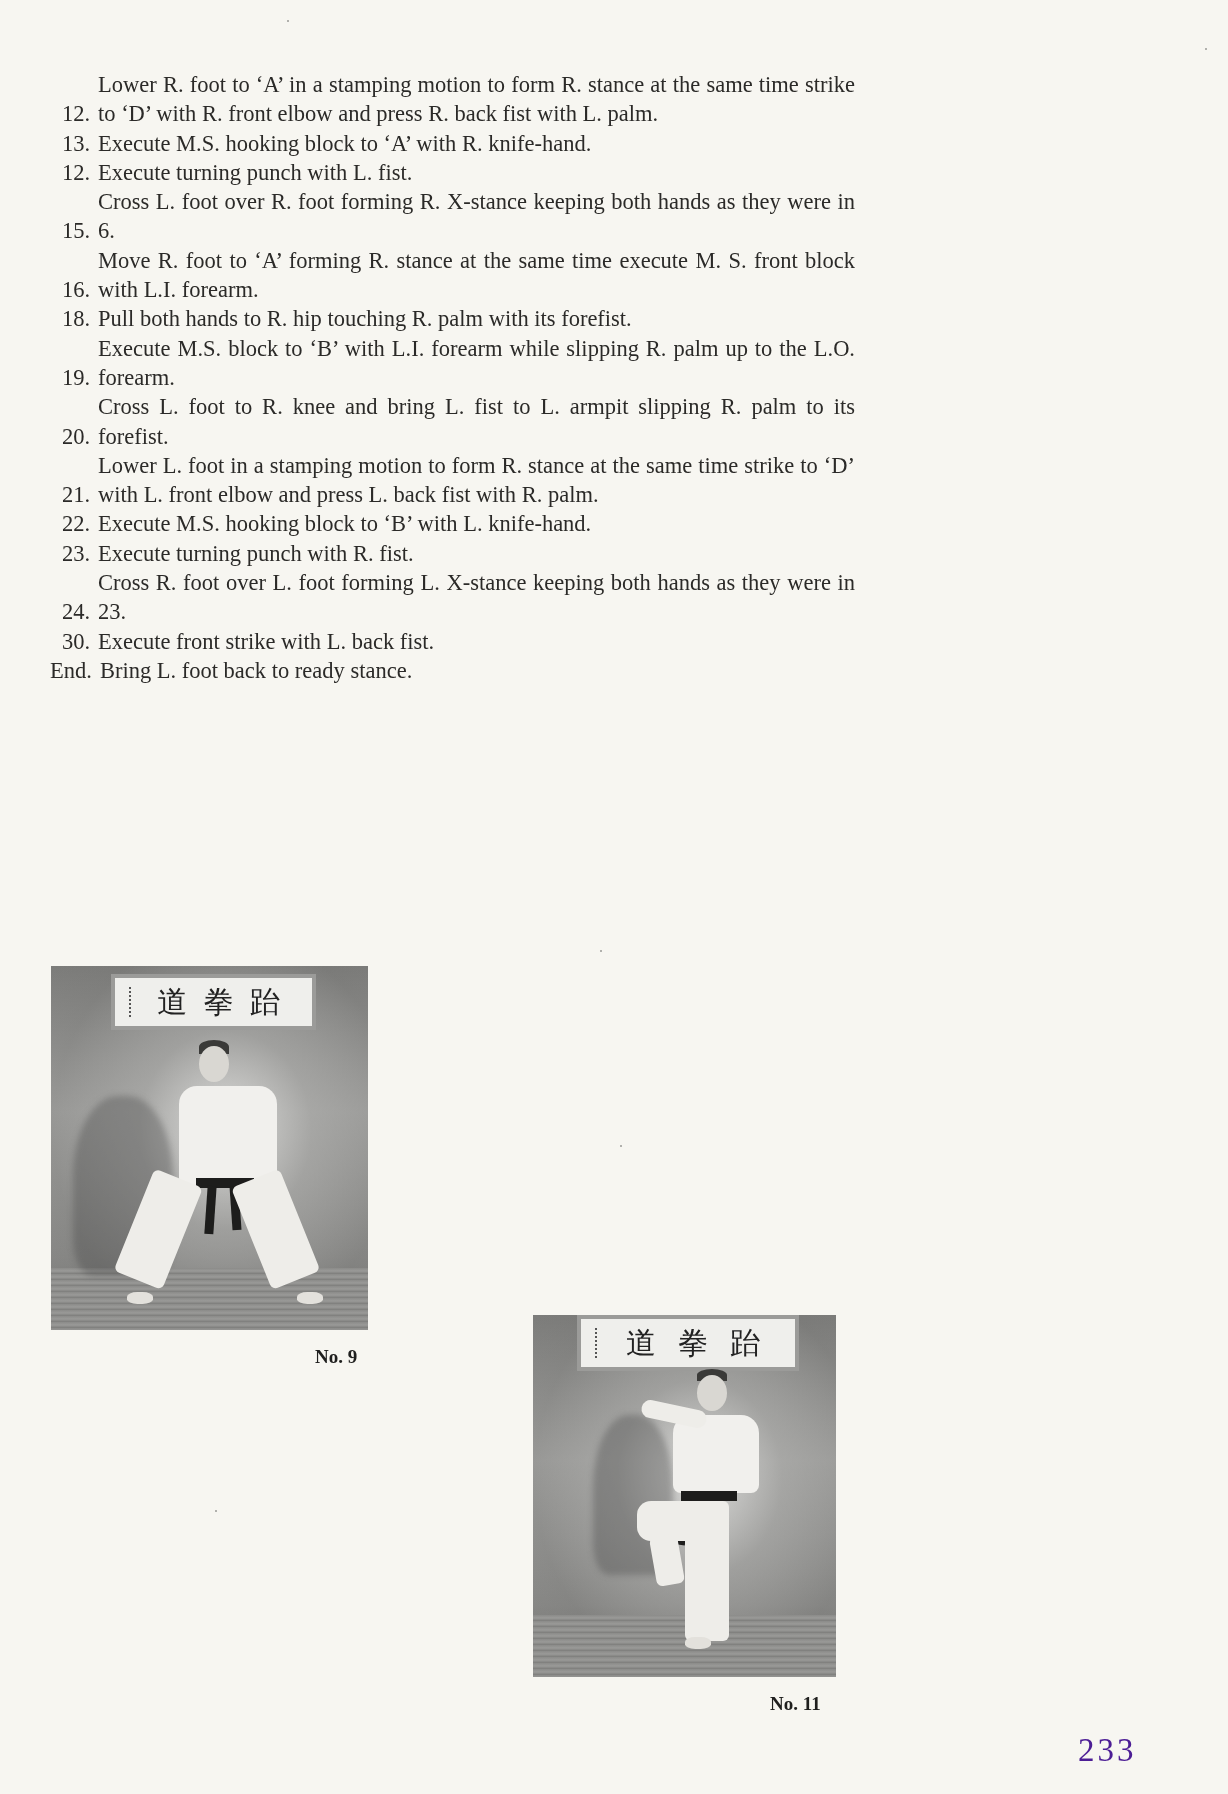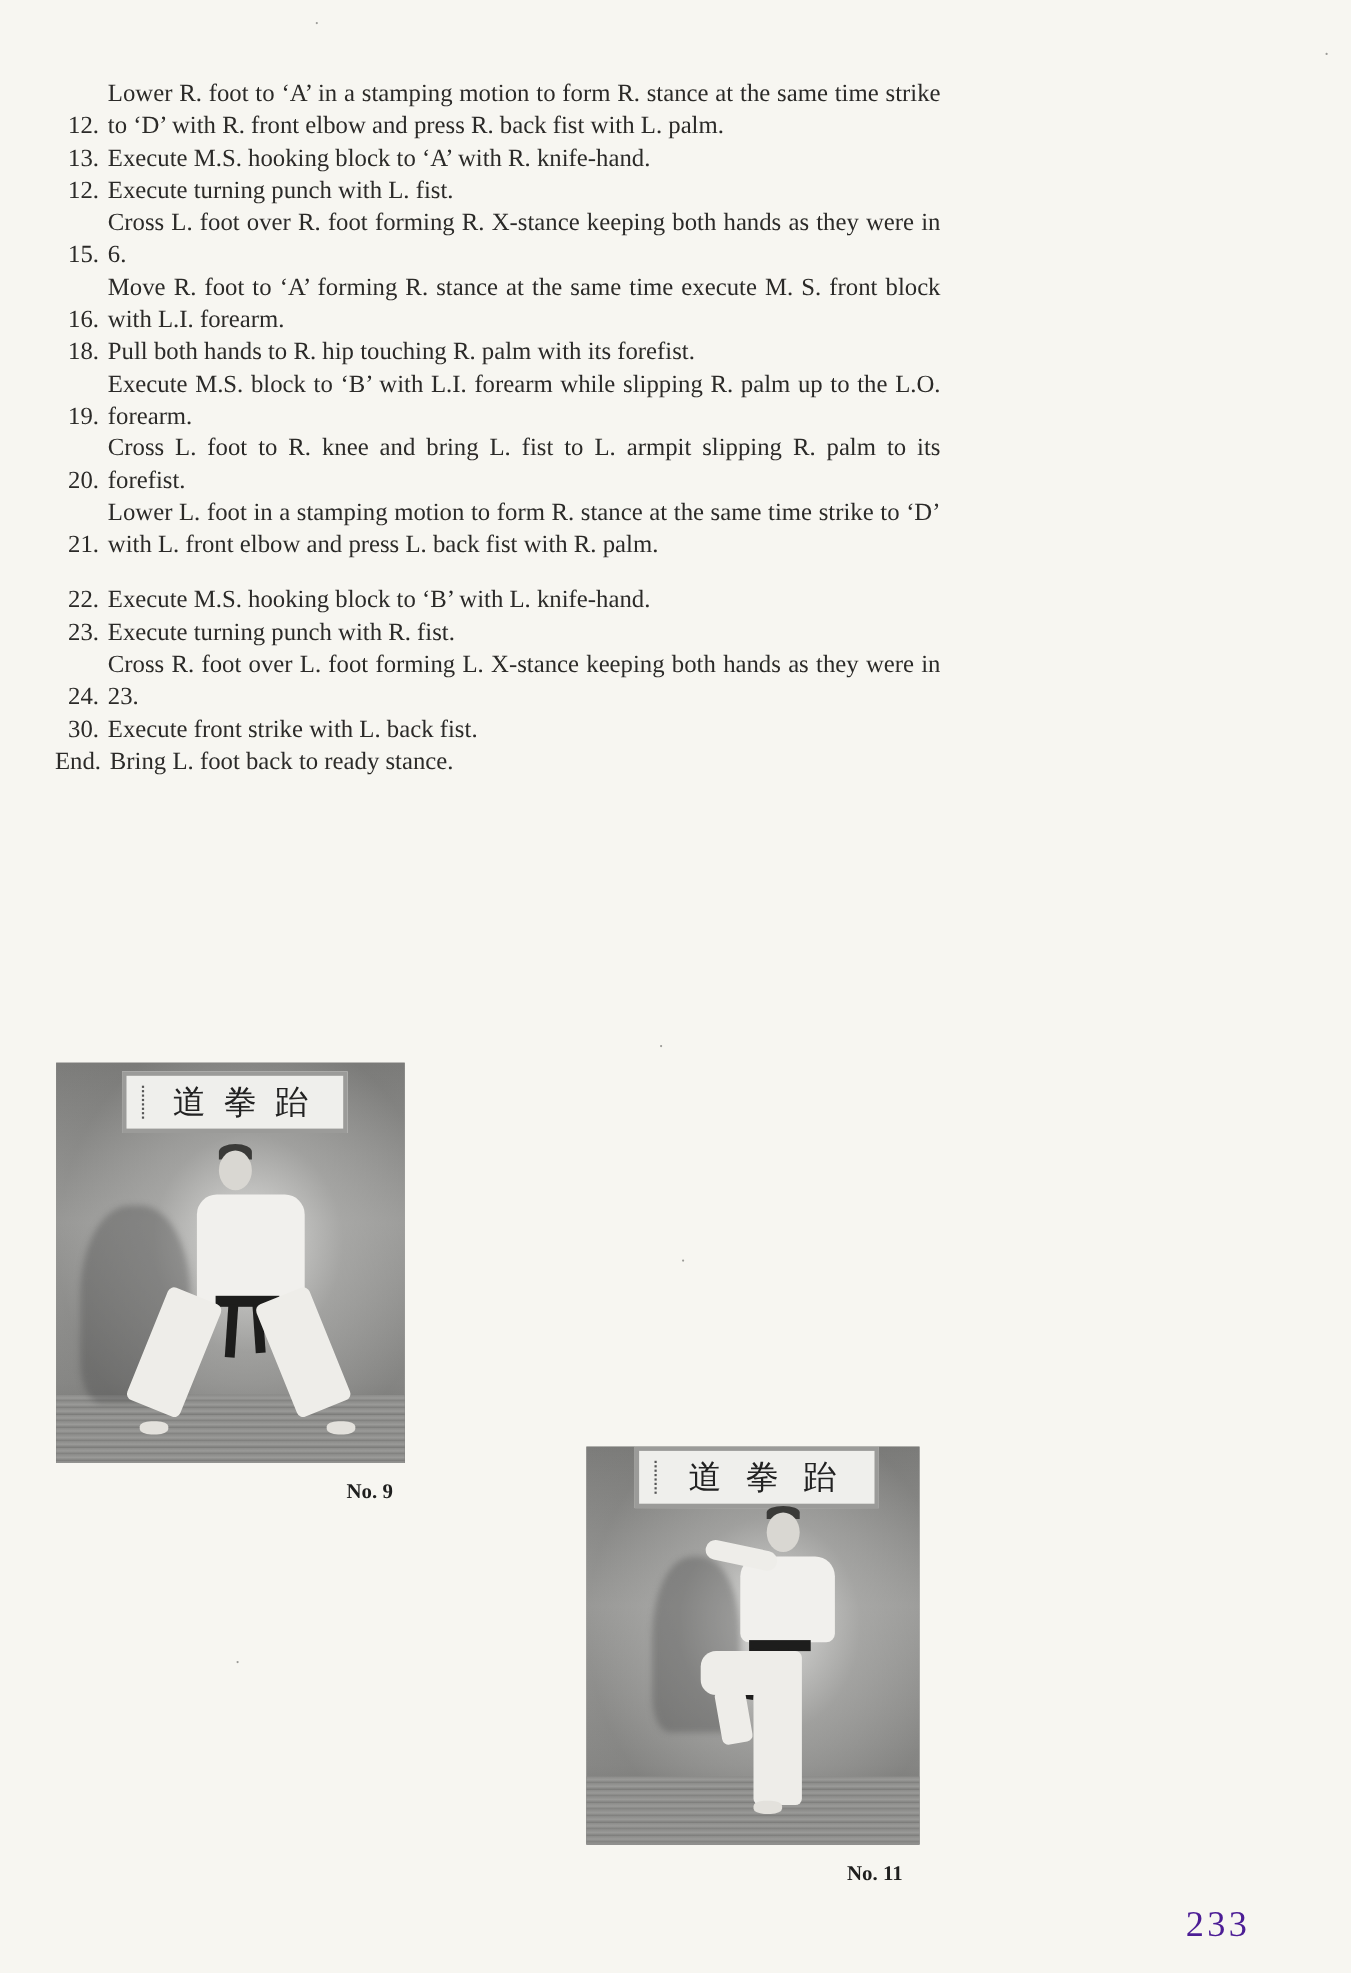--- a/index.html
+++ b/index.html
@@ -29,21 +29,21 @@
     text-align: right;
     padding-right: 8px;
     box-sizing: border-box;
   }
   .step .txt {
     flex: 1 1 auto;
     text-align: justify;
     text-align-last: left;
   }
   .step.end .num { width: auto; padding-right: 8px; text-align: left; }
-  .step.gap { margin-top: 21px; }
+  .step.gap { margin-top: 0; }
 
   .photo {
     position: absolute;
     background: #8e8e8c;
     overflow: hidden;
   }
   .photo .wall {
     position: absolute; inset: 0;
     background:
       radial-gradient(ellipse at 55% 45%, rgba(230,230,228,0.85) 0%, rgba(170,170,168,0.6) 35%, rgba(110,110,108,0.2) 70%, rgba(80,80,78,0) 100%),

